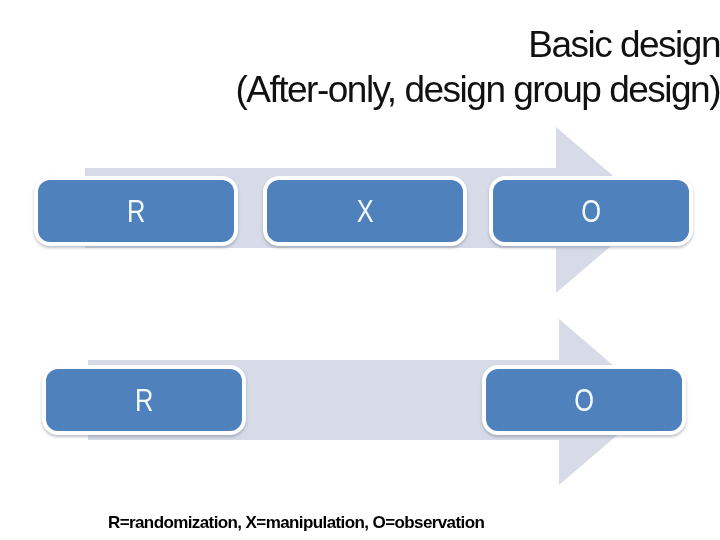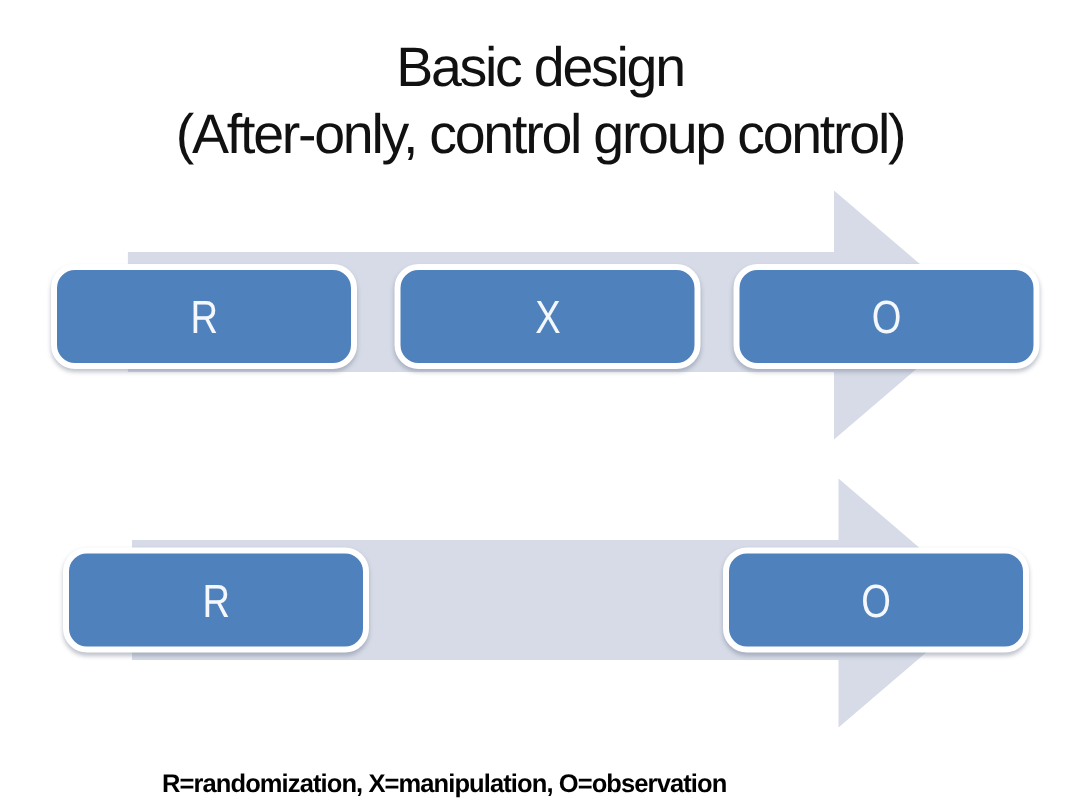--- a/index.html
+++ b/index.html
@@ -14,21 +14,21 @@
     background: #ffffff;
     overflow: hidden;
     font-family: "Liberation Sans", sans-serif;
   }
   
   .title {
     position: absolute;
     left: 0;
     top: 22px;
     width: 720px;
-    text-align: center;
+    text-align: right;
     color: #111111;
     font-size: 37px;
     line-height: 45px;
     letter-spacing: -1.5px;
     font-weight: 400;
   }
   
   .arrow {
     position: absolute;
     width: 582px;
@@ -82,21 +82,21 @@
     margin-top: 24px;
   }
 </style>
 </head>
 <body>
 
 <div id="slide">
 
   <div class="title">
     <div>Basic design</div>
-    <div>(After-only, control group control)</div>
+    <div>(After-only, design group design)</div>
   </div>
 
   <div class="arrow row1"></div>
 
   <div class="step r1 box-r1-r">
     <span class="glyph">R</span>
   </div>
   <div class="step r1 box-r1-x">
     <span class="glyph">X</span>
   </div>

